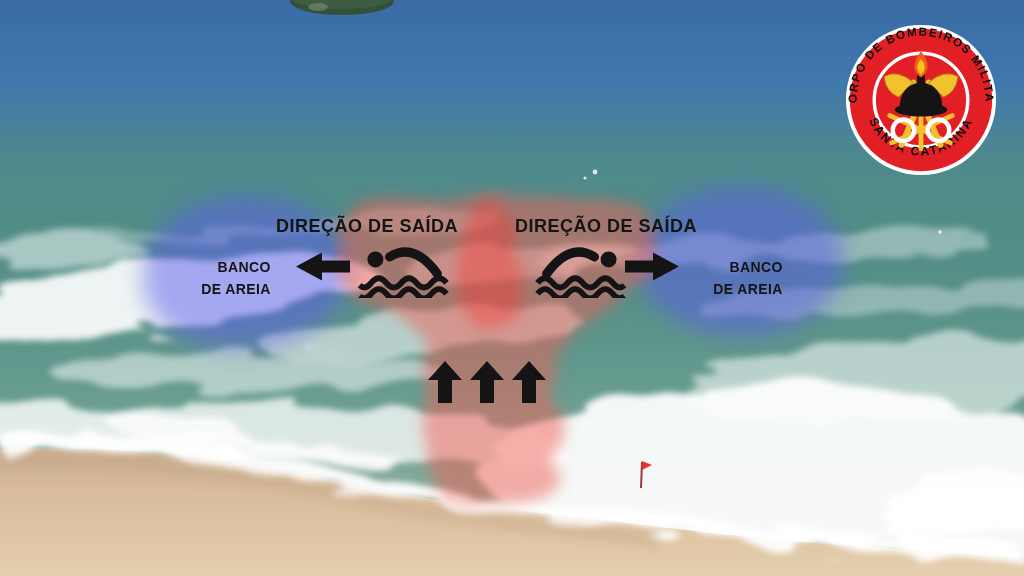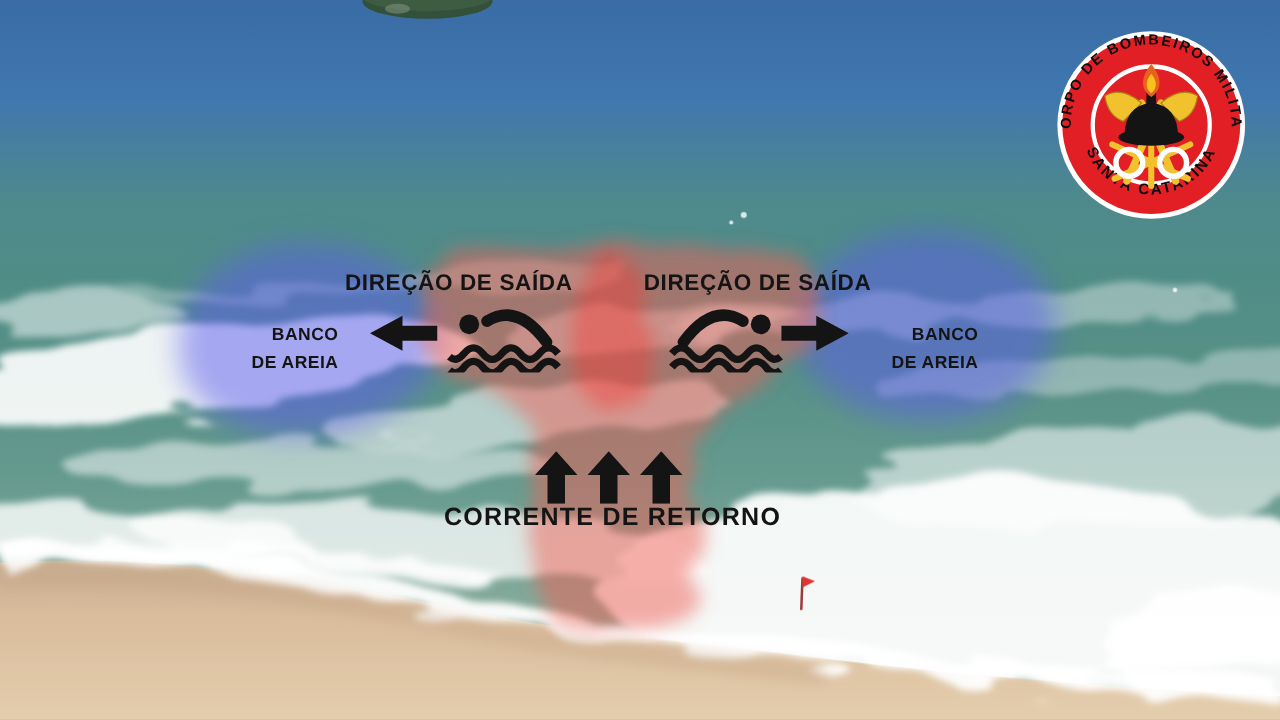--- a/index.html
+++ b/index.html
@@ -178,21 +178,20 @@
       <polygon class="ink-fill" points="17,0 34,19 24,19 24,42 10,42 10,19 0,19"></polygon>
       </svg>
     <svg viewBox="0 0 34 42">
       <polygon class="ink-fill" points="17,0 34,19 24,19 24,42 10,42 10,19 0,19"></polygon>
       </svg>
     <svg viewBox="0 0 34 42">
       <polygon class="ink-fill" points="17,0 34,19 24,19 24,42 10,42 10,19 0,19"></polygon>
       </svg>
   </div>
 
-  <div class="lbl corrente" style="left:490px;top:403px;">CORRENTE DE RETORNO</div>
 
   <svg class="logo" viewBox="0 0 160 160">
     <defs>
       <path id="arcTop" d="M 14,80 A 66,66 0 0 1 146,80"></path>
       <path id="arcBot" d="M 23,80 A 57,57 0 0 0 137,80"></path>
     </defs>
     <circle cx="80" cy="80" r="77" fill="#ffffff"></circle>
     <circle cx="80" cy="80" r="73" style="fill:var(--logo-red,#e31f26)"></circle>
     <circle cx="80" cy="80" r="48" fill="none" stroke="#ffffff" stroke-width="3.5"></circle>
 

